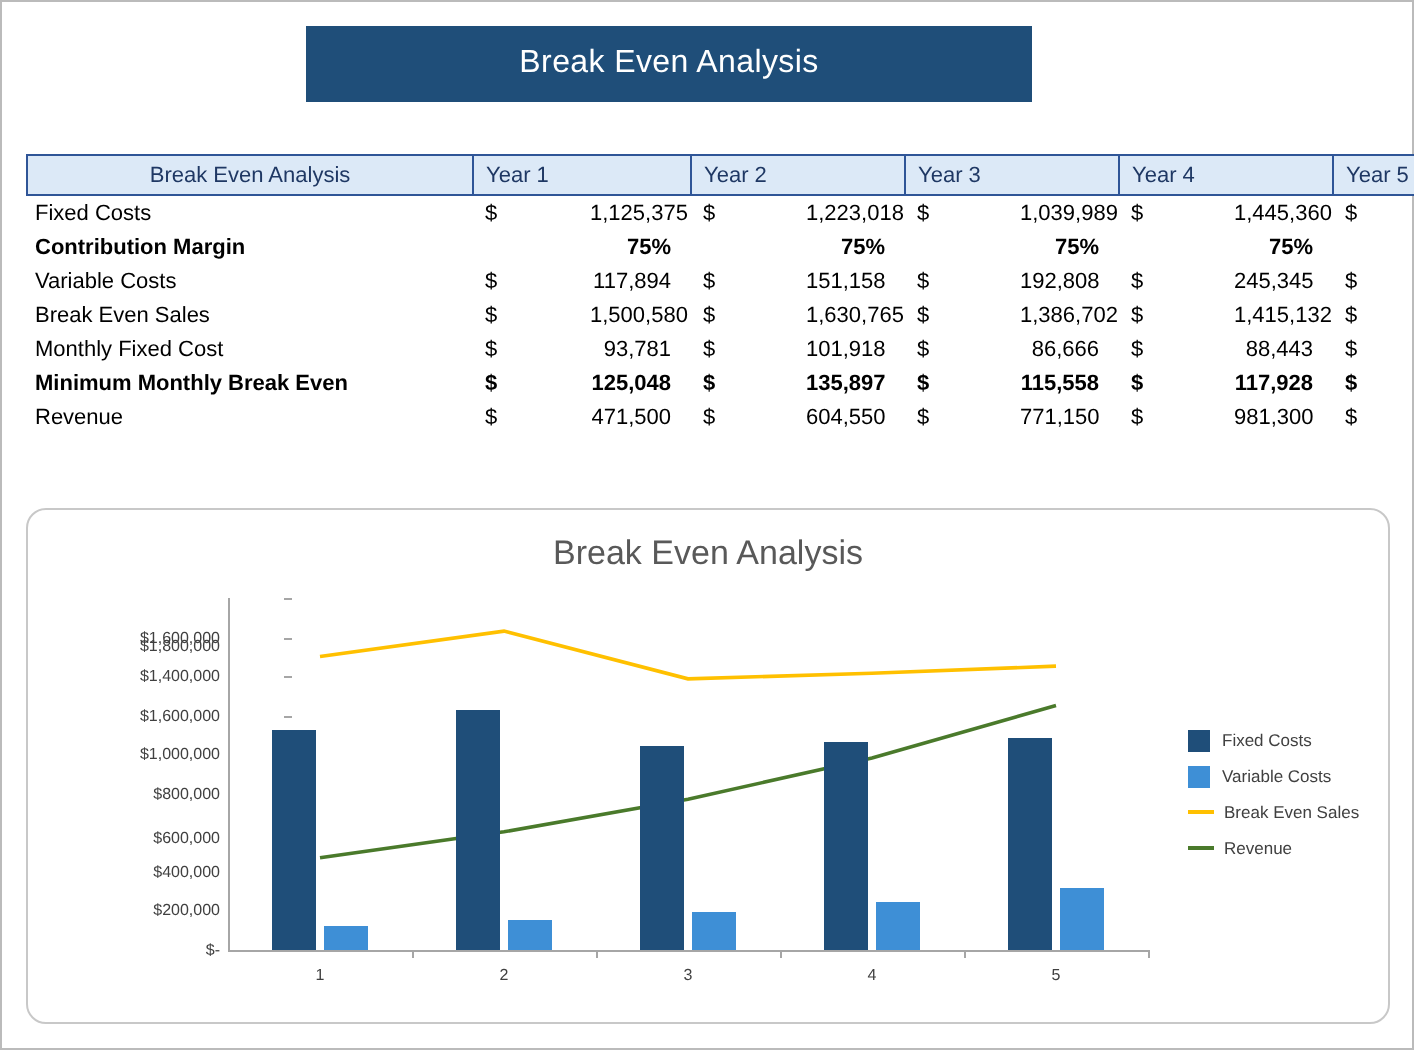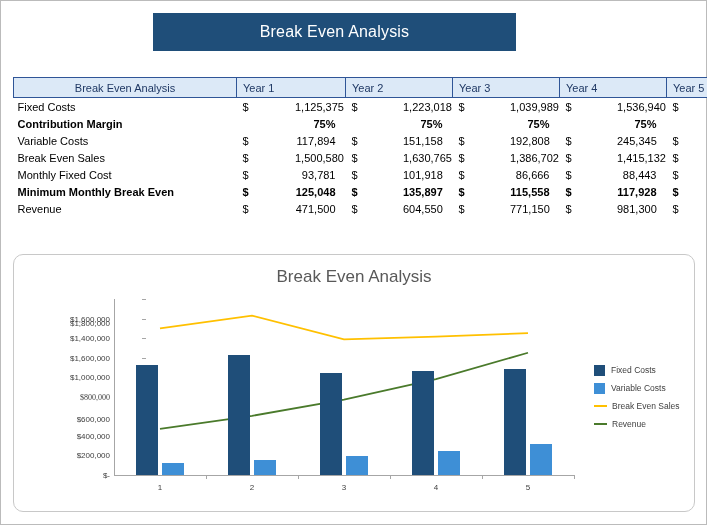--- a/index.html
+++ b/index.html
@@ -231,21 +231,21 @@
       <tbody>
           <tr>
             <td class="lbl" style="width: 210px;">Fixed Costs</td>
             <td class="cur">$</td>
             <td class="val">1,125,375</td>
             <td class="cur">$</td>
             <td class="val">1,223,018</td>
             <td class="cur">$</td>
             <td class="val">1,039,989</td>
             <td class="cur">$</td>
-            <td class="val">1,536,940</td>
+            <td class="val">1,445,360</td>
             <td class="cur">$</td>
           </tr>
           <tr class="bold">
             <td class="lbl" style="width: 210px;">Contribution Margin</td>
             <td class="cur"></td>
             <td class="val">75%</td>
             <td class="cur"></td>
             <td class="val">75%</td>
             <td class="cur"></td>
             <td class="val">75%</td>
@@ -325,21 +325,21 @@
 
     <div class="ytick-wrap">
         <div class="ytick" style="top: 176px;">$-</div>
         <div class="ytick-mark" style="top: 176px;"></div>
         <div class="ytick" style="top: 156.444px;">$200,000</div>
         <div class="ytick-mark" style="top: 156.444px;"></div>
         <div class="ytick" style="top: 136.889px;">$400,000</div>
         <div class="ytick-mark" style="top: 136.889px;"></div>
         <div class="ytick" style="top: 120px;">$600,000</div>
         <div class="ytick-mark" style="top: 117.333px;"></div>
-        <div class="ytick" style="top: 97.7778px; font-family: Liberation Serif, serif;">$800,000</div>
+        <div class="ytick" style="top: 97.7778px;">$800,000</div>
         <div class="ytick-mark" style="top: 97.7778px;"></div>
         <div class="ytick" style="top: 78.2222px;">$1,000,000</div>
         <div class="ytick-mark" style="top: 78.2222px;"></div>
         <div class="ytick" style="top: 58.6667px;">$1,600,000</div>
         <div class="ytick-mark" style="top: 58.6667px;"></div>
         <div class="ytick" style="top: 39.1111px;">$1,400,000</div>
         <div class="ytick-mark" style="top: 39.1111px;"></div>
         <div class="ytick" style="top: 19.5556px;">$1,600,000</div>
         <div class="ytick-mark" style="top: 19.5556px;"></div>
         <div class="ytick" style="top: 0px; margin-top: 24px;">$1,800,000</div>

